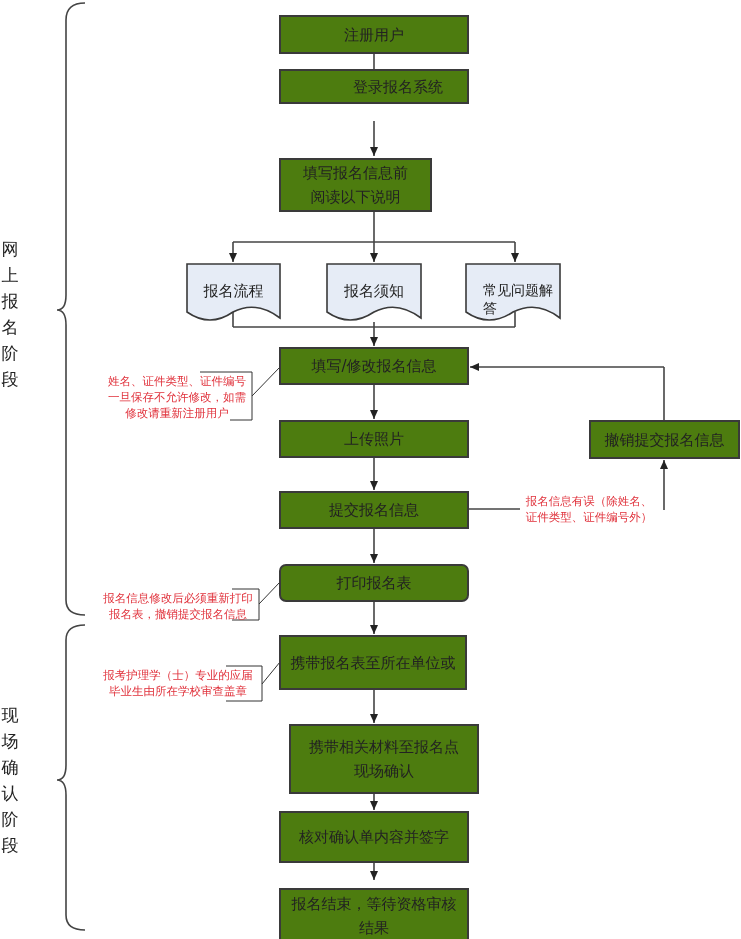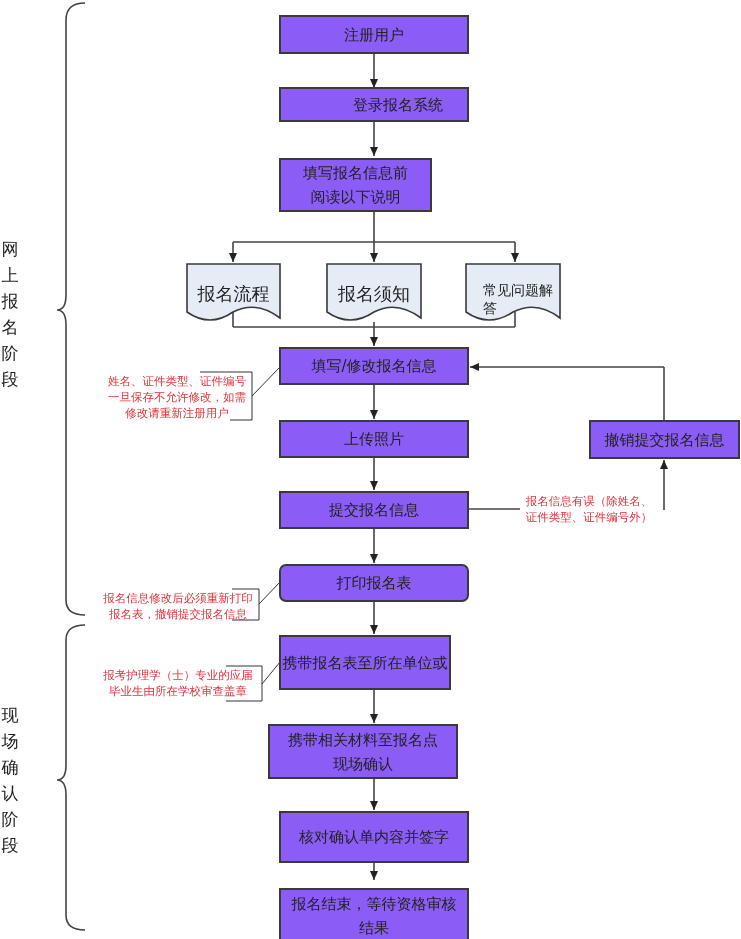--- a/index.html
+++ b/index.html
@@ -1,23 +1,23 @@
 <!DOCTYPE html>
 <html><head>
 <meta charset="utf-8">
 <style>
   html, body { margin: 0; padding: 0; background: #ffffff; }
   body { width: 741px; height: 939px; position: relative; overflow: hidden;
          font-family: "DejaVu Sans", sans-serif; }
   #canvas { position: absolute; left: 0; top: 0; }
-  .box { position: absolute; background: #8b5cf6; border: 2px solid #3a3a3a;
+  .box { position: absolute; background: #4d7c0f; border: 2px solid #3a3a3a;
          box-sizing: border-box; display: flex; align-items: center; justify-content: center;
          text-align: center; font-size: 15px; color: #222; line-height: 24px; }
   .doc { position: absolute; display: flex; align-items: flex-start; justify-content: center;
-         font-size: 18px; color: #222; padding-top: 18px; box-sizing: border-box; }
+         font-size: 15px; color: #222; padding-top: 18px; box-sizing: border-box; }
   .note { position: absolute; color: #e0303a; font-size: 11.5px; line-height: 16px;
           text-align: center; font-family: "DejaVu Serif", serif; }
   .phase { position: absolute; font-size: 17px; color: #222; line-height: 26px;
            width: 20px; text-align: center; }
 </style>
 </head>
 <body>
 
 <svg id="canvas" width="741" height="939">
   <defs>
@@ -73,21 +73,21 @@
 <div class="phase" style="left:0;top:236px;">
   <span>网<br>上<br>报<br>名<br>阶<br>段</span>
 </div>
 <div class="phase" style="left:0;top:702px;">
   <span>现<br>场<br>确<br>认<br>阶<br>段</span>
 </div>
 
 <div class="box" style="left:279px;top:15px;width:190px;height:39px;">
   <span>注册用户</span>
 </div>
-<div class="box" style="left:279px;top:87px;width:190px;height:35px;padding-left:48px;">
+<div class="box" style="left:279px;top:69px;width:190px;height:35px;padding-left:48px;">
   <span>登录报名系统</span>
 </div>
 <div class="box" style="left:279px;top:158px;width:153px;height:54px;flex-direction:column;">
   <span>填写报名信息前</span>
   <span>阅读以下说明</span>
 </div>
 
 <div class="doc" style="left:187px;top:264px;width:93px;height:50px;">
   <span>报名流程</span>
 </div>
@@ -103,24 +103,24 @@
 </div>
 <div class="box" style="left:279px;top:420px;width:190px;height:38px;">
   <span>上传照片</span>
 </div>
 <div class="box" style="left:279px;top:491px;width:190px;height:38px;">
   <span>提交报名信息</span>
 </div>
 <div class="box" style="left:279px;top:564px;width:190px;height:38px;border-radius:7px;">
   <span>打印报名表</span>
 </div>
-<div class="box" style="left:279px;top:635px;width:172px;height:55px;flex-direction:row;">
+<div class="box" style="left:279px;top:635px;width:188px;height:55px;flex-direction:row;">
   <span>携带报名表至所在单位或</span>
 </div>
-<div class="box" style="left:268px;top:724px;width:190px;height:55px;flex-direction:column;">
+<div class="box" style="left:289px;top:724px;width:190px;height:70px;flex-direction:column;">
   <span>携带相关材料至报名点</span>
   <span>现场确认</span>
 </div>
 <div class="box" style="left:279px;top:811px;width:190px;height:52px;">
   <span>核对确认单内容并签字</span>
 </div>
 <div class="box" style="left:279px;top:888px;width:190px;height:56px;flex-direction:column;text-align:right;">
   <span>报名结束，等待资格审核</span>
   <span>结果</span>
 </div>

